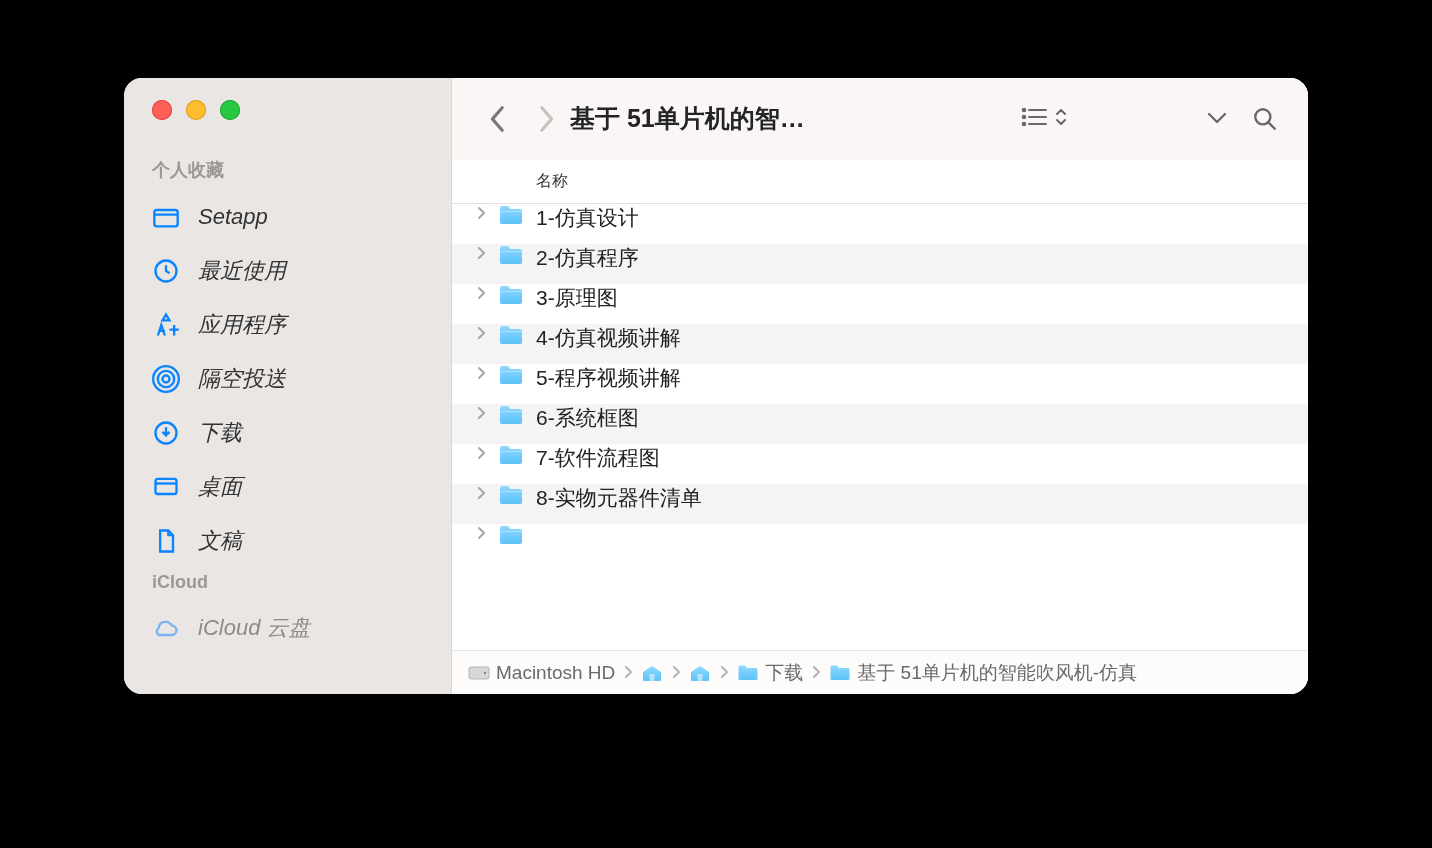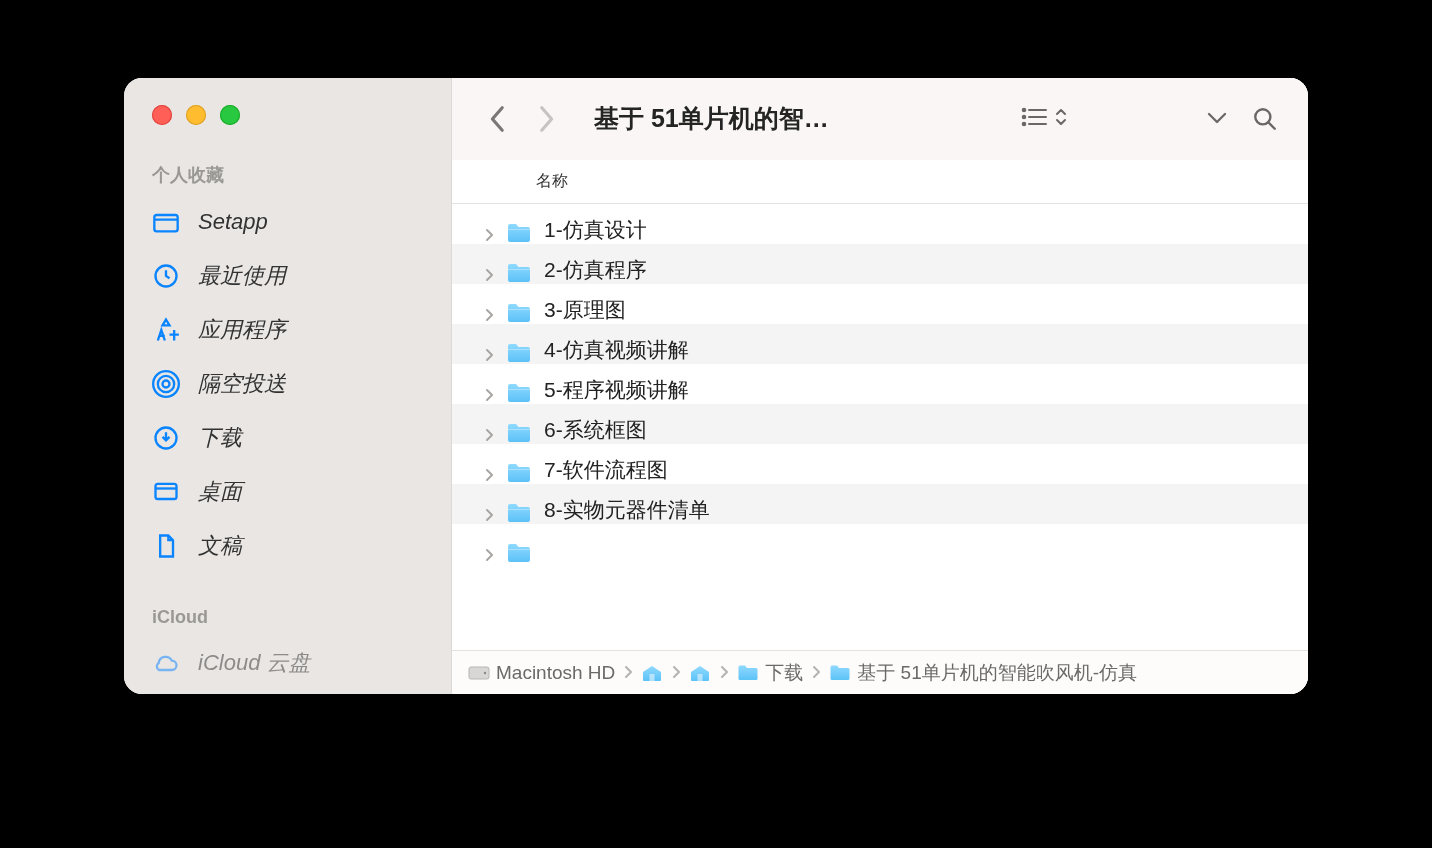--- a/index.html
+++ b/index.html
@@ -25,21 +25,20 @@
   }
 
   
   .sidebar {
     width: 328px;
     background: #e9e6e4;
     border-right: 1px solid rgba(0,0,0,0.06);
     display: flex;
     flex-direction: column;
     padding-top: 22px;
-    justify-content: center;
   }
   .traffic-lights {
     display: flex;
     gap: 14px;
     padding-left: 28px;
     margin-bottom: 34px;
   }
   .tl { width: 20px; height: 20px; border-radius: 50%; }
   .tl.red { background:#ff5f57; box-shadow: inset 0 0 0 1px #e0443e; }
   .tl.yellow { background:#febc2e; box-shadow: inset 0 0 0 1px #dba125; }
@@ -60,21 +59,21 @@
     font-size: 22px;
     color: #323232;
     cursor: default;
     font-style: italic;
   }
   .side-icon {
     width: 28px; height: 28px;
     display:flex; align-items:center; justify-content:center;
     color:#0a84ff;
   }
-  .icloud-label { margin-top: 30px; }
+  .icloud-label { }
 
   
   .main {
     flex: 1;
     display: flex;
     flex-direction: column;
     background: #ffffff;
     position: relative;
   }
   .toolbar {
@@ -86,21 +85,20 @@
     border-bottom: 1px solid rgba(0,0,0,0);
   }
   .nav-arrow {
     width: 48px; height: 48px;
     display:flex;align-items:center;justify-content:center;
     color:#7a7876;
     border-radius:8px;
   }
   .nav-arrow.fwd { color:#c6c3c1; }
   .title {
-    margin-left: 24px;
     font-size: 25px;
     font-weight: 600;
     color: #242424;
     max-width: 320px;
     white-space: nowrap;
     overflow: hidden;
     text-overflow: ellipsis;
   }
   .spacer { flex:1; }
   .view-select {
@@ -124,22 +122,22 @@
   .col-header span {
     font-size: 16px;
     color:#323232;
     font-weight: 400;
   }
 
   
   .file-list { flex:1; overflow:hidden; }
   .row {
     height: 40px;
-    display:flex; align-items:flex-end;
-    padding-left: 28px;
+    display:flex; align-items:flex-start;
+    padding-left: 20px;
     font-size: 21px;
     color:#222;
   }
   .row:nth-child(even){ background:#f4f4f4; }
   .disclosure {
     width: 18px; height:18px; display:flex;align-items:center;justify-content:center;
     color:#a8a6a4; margin-right: 8px;
   }
   .folder-icon { width:26px; height:22px; margin-right: 12px; position:relative; }
   .folder-icon svg { width:26px; height:22px; }

